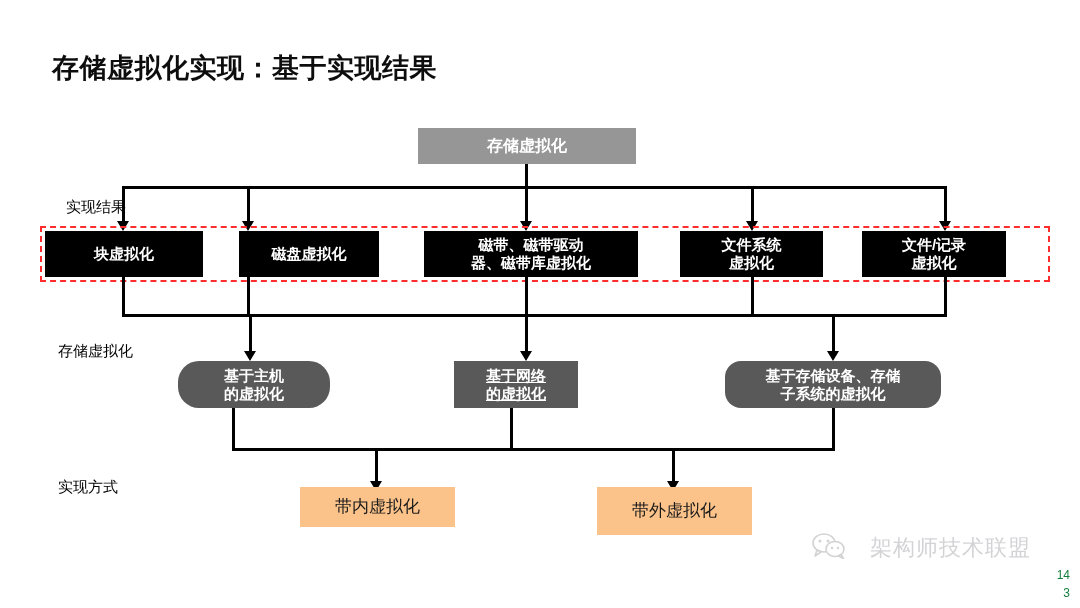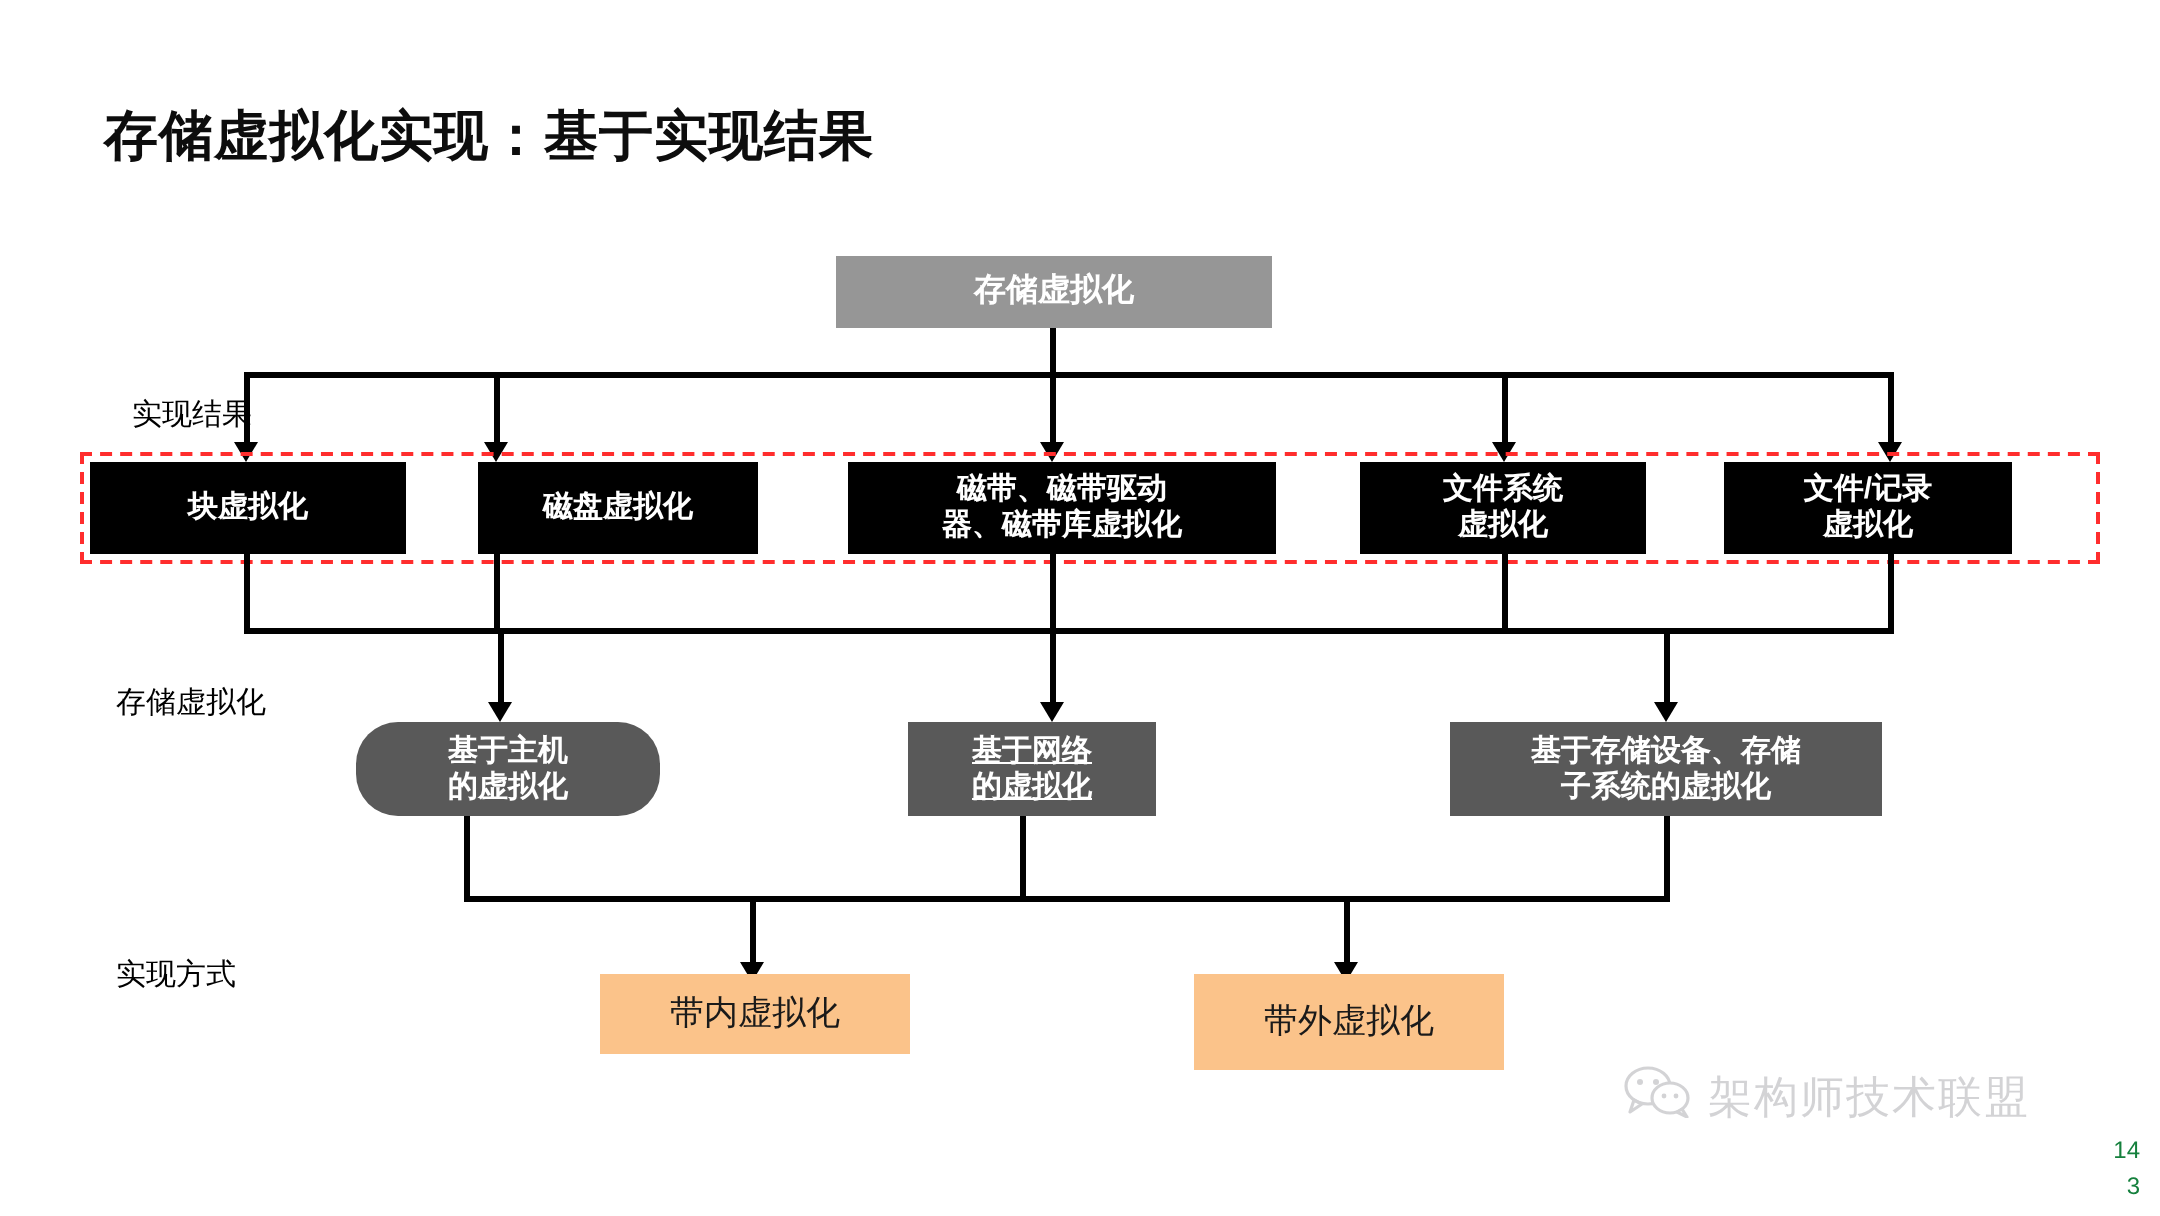--- a/index.html
+++ b/index.html
@@ -86,21 +86,21 @@
     width: 0;
     height: 0;
     border-left: 6px solid transparent;
     border-right: 6px solid transparent;
     border-top: 10px solid #000000;
   }
   .watermark {
     position: absolute;
     display: flex;
     align-items: center;
-    gap: 8px;
+    gap: 24px;
     opacity: 0.30;
   }
   .watermark-text {
     font-size: 22px;
     color: #6f6f78;
     white-space: nowrap;
     letter-spacing: 1px;
   }
   .wechat-icon { display: block; }
   .page-num {
@@ -161,21 +161,21 @@
   <div class="conn v-line" style="left:525px; top:314px; height:40px;"></div>
   <div class="conn v-line" style="left:832px; top:314px; height:40px;"></div>
   <div class="arrow-down" style="left:244px; top:351px;"></div>
   <div class="arrow-down" style="left:520px; top:351px;"></div>
   <div class="arrow-down" style="left:827px; top:351px;"></div>
 
   <div class="box box-gray" style="left:178px; top:361px; width:152px; height:47px;border-radius:21px;">基于主机
 的虚拟化</div>
   <div class="box box-gray" style="left:454px; top:361px; width:124px; height:47px;text-decoration:underline;">基于网络
 的虚拟化</div>
-  <div class="box box-gray" style="left:725px; top:361px; width:216px; height:47px;">基于存储设备、存储
+  <div class="box box-gray" style="left:725px; top:361px; width:216px; height:47px;border-radius:16px;">基于存储设备、存储
 子系统的虚拟化</div>
 
   <div class="conn v-line" style="left:232px; top:408px; height:42px;"></div>
   <div class="conn v-line" style="left:510px; top:408px; height:42px;"></div>
   <div class="conn v-line" style="left:832px; top:408px; height:42px;"></div>
   <div class="conn h-line" style="left:232px; top:448px; width:603px;"></div>
 
   <div class="row-label" style="left:58px; top:478px;">实现方式</div>
 
   <div class="conn v-line" style="left:375px; top:448px; height:36px;"></div>

